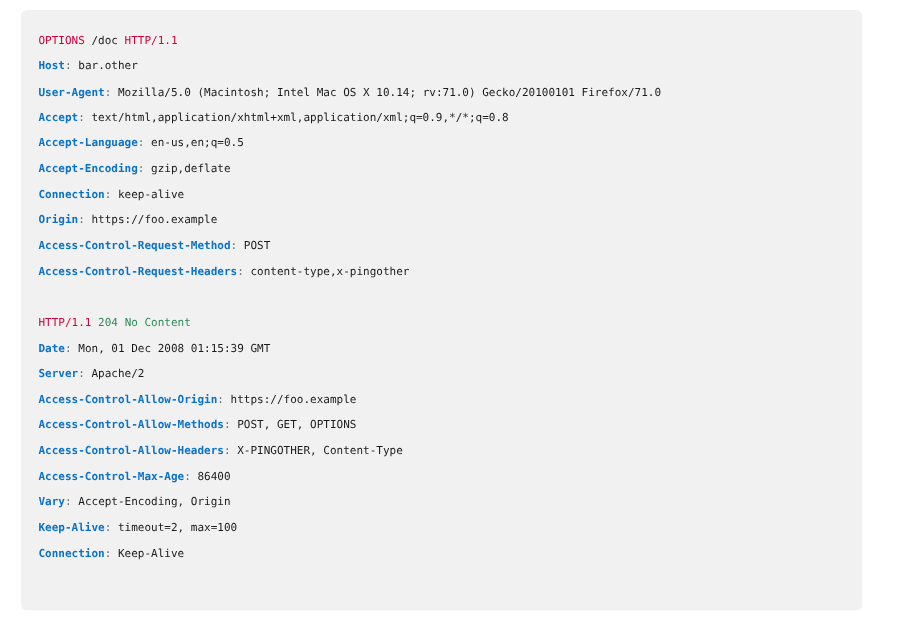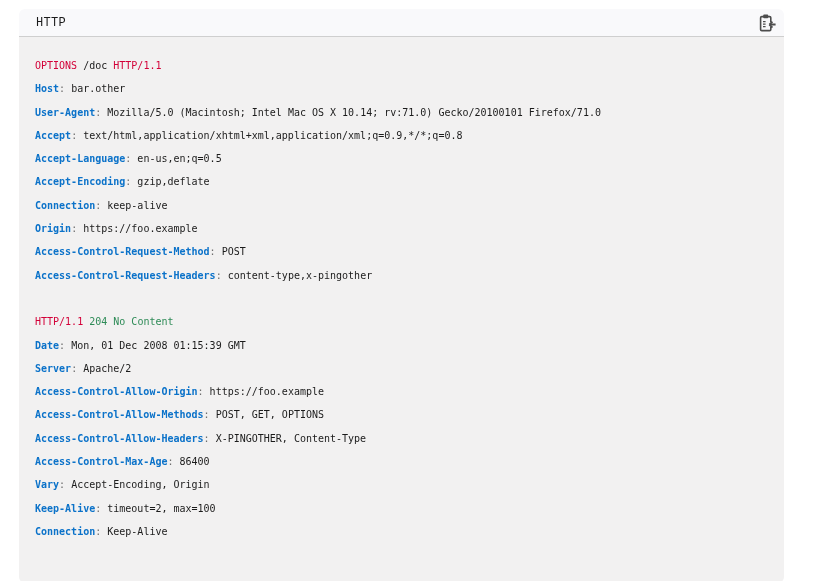--- a/index.html
+++ b/index.html
@@ -53,31 +53,14 @@
   .tok-plain { color: var(--text, #1b1b1b); }
   .tok-red   { color: var(--red, #d30038); }
   .tok-blue  { color: var(--blue, #0b72c9); font-weight: bold; }
   .tok-green { color: var(--green, #2e8b57); }
   .tok-gray  { color: var(--gray, #6f6f6f); }
 </style>
 </head>
 <body>
 
 <div class="code-example">
-  <div class="example-header">
-    <span class="language-name">HTTP</span>
-    <button class="copy-button" title="Copy to Clipboard">
-      <span style="display:flex;">
-        <svg width="20" height="20" viewBox="0 0 20 20" aria-hidden="true">
-          <g fill="none" stroke="#4d4d4d" stroke-width="1.6">
-            <rect x="3.6" y="3.6" width="10.2" height="14" rx="1.2"></rect>
-          </g>
-          <rect x="6.2" y="1.6" width="5" height="3.6" rx="0.9" fill="#4d4d4d"></rect>
-          <path d="M6 8.6h2.6 M6 11.1h2.6 M6 13.6h2.6" stroke="#4d4d4d" stroke-width="1.3" fill="none"></path>
-          <path d="M19 11.6h-6.2" stroke="#f9f9fb" stroke-width="5" fill="none"></path>
-          <path d="M18.6 11.6h-5.8" stroke="#4d4d4d" stroke-width="2" fill="none"></path>
-          <path d="M12.4 11.6l3-3 M12.4 11.6l3 3" stroke="#4d4d4d" stroke-width="2" fill="none"></path>
-        </svg>
-      </span>
-    </button>
-  </div>
   <pre class="code-body"><code><div class="code-line"><span class="tok-red">OPTIONS</span><span class="tok-plain"> /doc </span><span class="tok-red">HTTP/1.1</span></div><div class="code-line"><span class="tok-blue">Host</span><span class="tok-gray">:</span><span class="tok-plain"> bar.other</span></div><div class="code-line"><span class="tok-blue">User-Agent</span><span class="tok-gray">:</span><span class="tok-plain"> Mozilla/5.0 (Macintosh; Intel Mac OS X 10.14; rv:71.0) Gecko/20100101 Firefox/71.0</span></div><div class="code-line"><span class="tok-blue">Accept</span><span class="tok-gray">:</span><span class="tok-plain"> text/html,application/xhtml+xml,application/xml;q=0.9,*/*;q=0.8</span></div><div class="code-line"><span class="tok-blue">Accept-Language</span><span class="tok-gray">:</span><span class="tok-plain"> en-us,en;q=0.5</span></div><div class="code-line"><span class="tok-blue">Accept-Encoding</span><span class="tok-gray">:</span><span class="tok-plain"> gzip,deflate</span></div><div class="code-line"><span class="tok-blue">Connection</span><span class="tok-gray">:</span><span class="tok-plain"> keep-alive</span></div><div class="code-line"><span class="tok-blue">Origin</span><span class="tok-gray">:</span><span class="tok-plain"> https://foo.example</span></div><div class="code-line"><span class="tok-blue">Access-Control-Request-Method</span><span class="tok-gray">:</span><span class="tok-plain"> POST</span></div><div class="code-line"><span class="tok-blue">Access-Control-Request-Headers</span><span class="tok-gray">:</span><span class="tok-plain"> content-type,x-pingother</span></div><div class="code-line">&nbsp;</div><div class="code-line"><span class="tok-red">HTTP/1.1</span><span class="tok-plain"> </span><span class="tok-green">204</span><span class="tok-plain"> </span><span class="tok-green">No Content</span></div><div class="code-line"><span class="tok-blue">Date</span><span class="tok-gray">:</span><span class="tok-plain"> Mon, 01 Dec 2008 01:15:39 GMT</span></div><div class="code-line"><span class="tok-blue">Server</span><span class="tok-gray">:</span><span class="tok-plain"> Apache/2</span></div><div class="code-line"><span class="tok-blue">Access-Control-Allow-Origin</span><span class="tok-gray">:</span><span class="tok-plain"> https://foo.example</span></div><div class="code-line"><span class="tok-blue">Access-Control-Allow-Methods</span><span class="tok-gray">:</span><span class="tok-plain"> POST, GET, OPTIONS</span></div><div class="code-line"><span class="tok-blue">Access-Control-Allow-Headers</span><span class="tok-gray">:</span><span class="tok-plain"> X-PINGOTHER, Content-Type</span></div><div class="code-line"><span class="tok-blue">Access-Control-Max-Age</span><span class="tok-gray">:</span><span class="tok-plain"> 86400</span></div><div class="code-line"><span class="tok-blue">Vary</span><span class="tok-gray">:</span><span class="tok-plain"> Accept-Encoding, Origin</span></div><div class="code-line"><span class="tok-blue">Keep-Alive</span><span class="tok-gray">:</span><span class="tok-plain"> timeout=2, max=100</span></div><div class="code-line"><span class="tok-blue">Connection</span><span class="tok-gray">:</span><span class="tok-plain"> Keep-Alive</span></div></code></pre>
 </div>
 
 </body></html>

